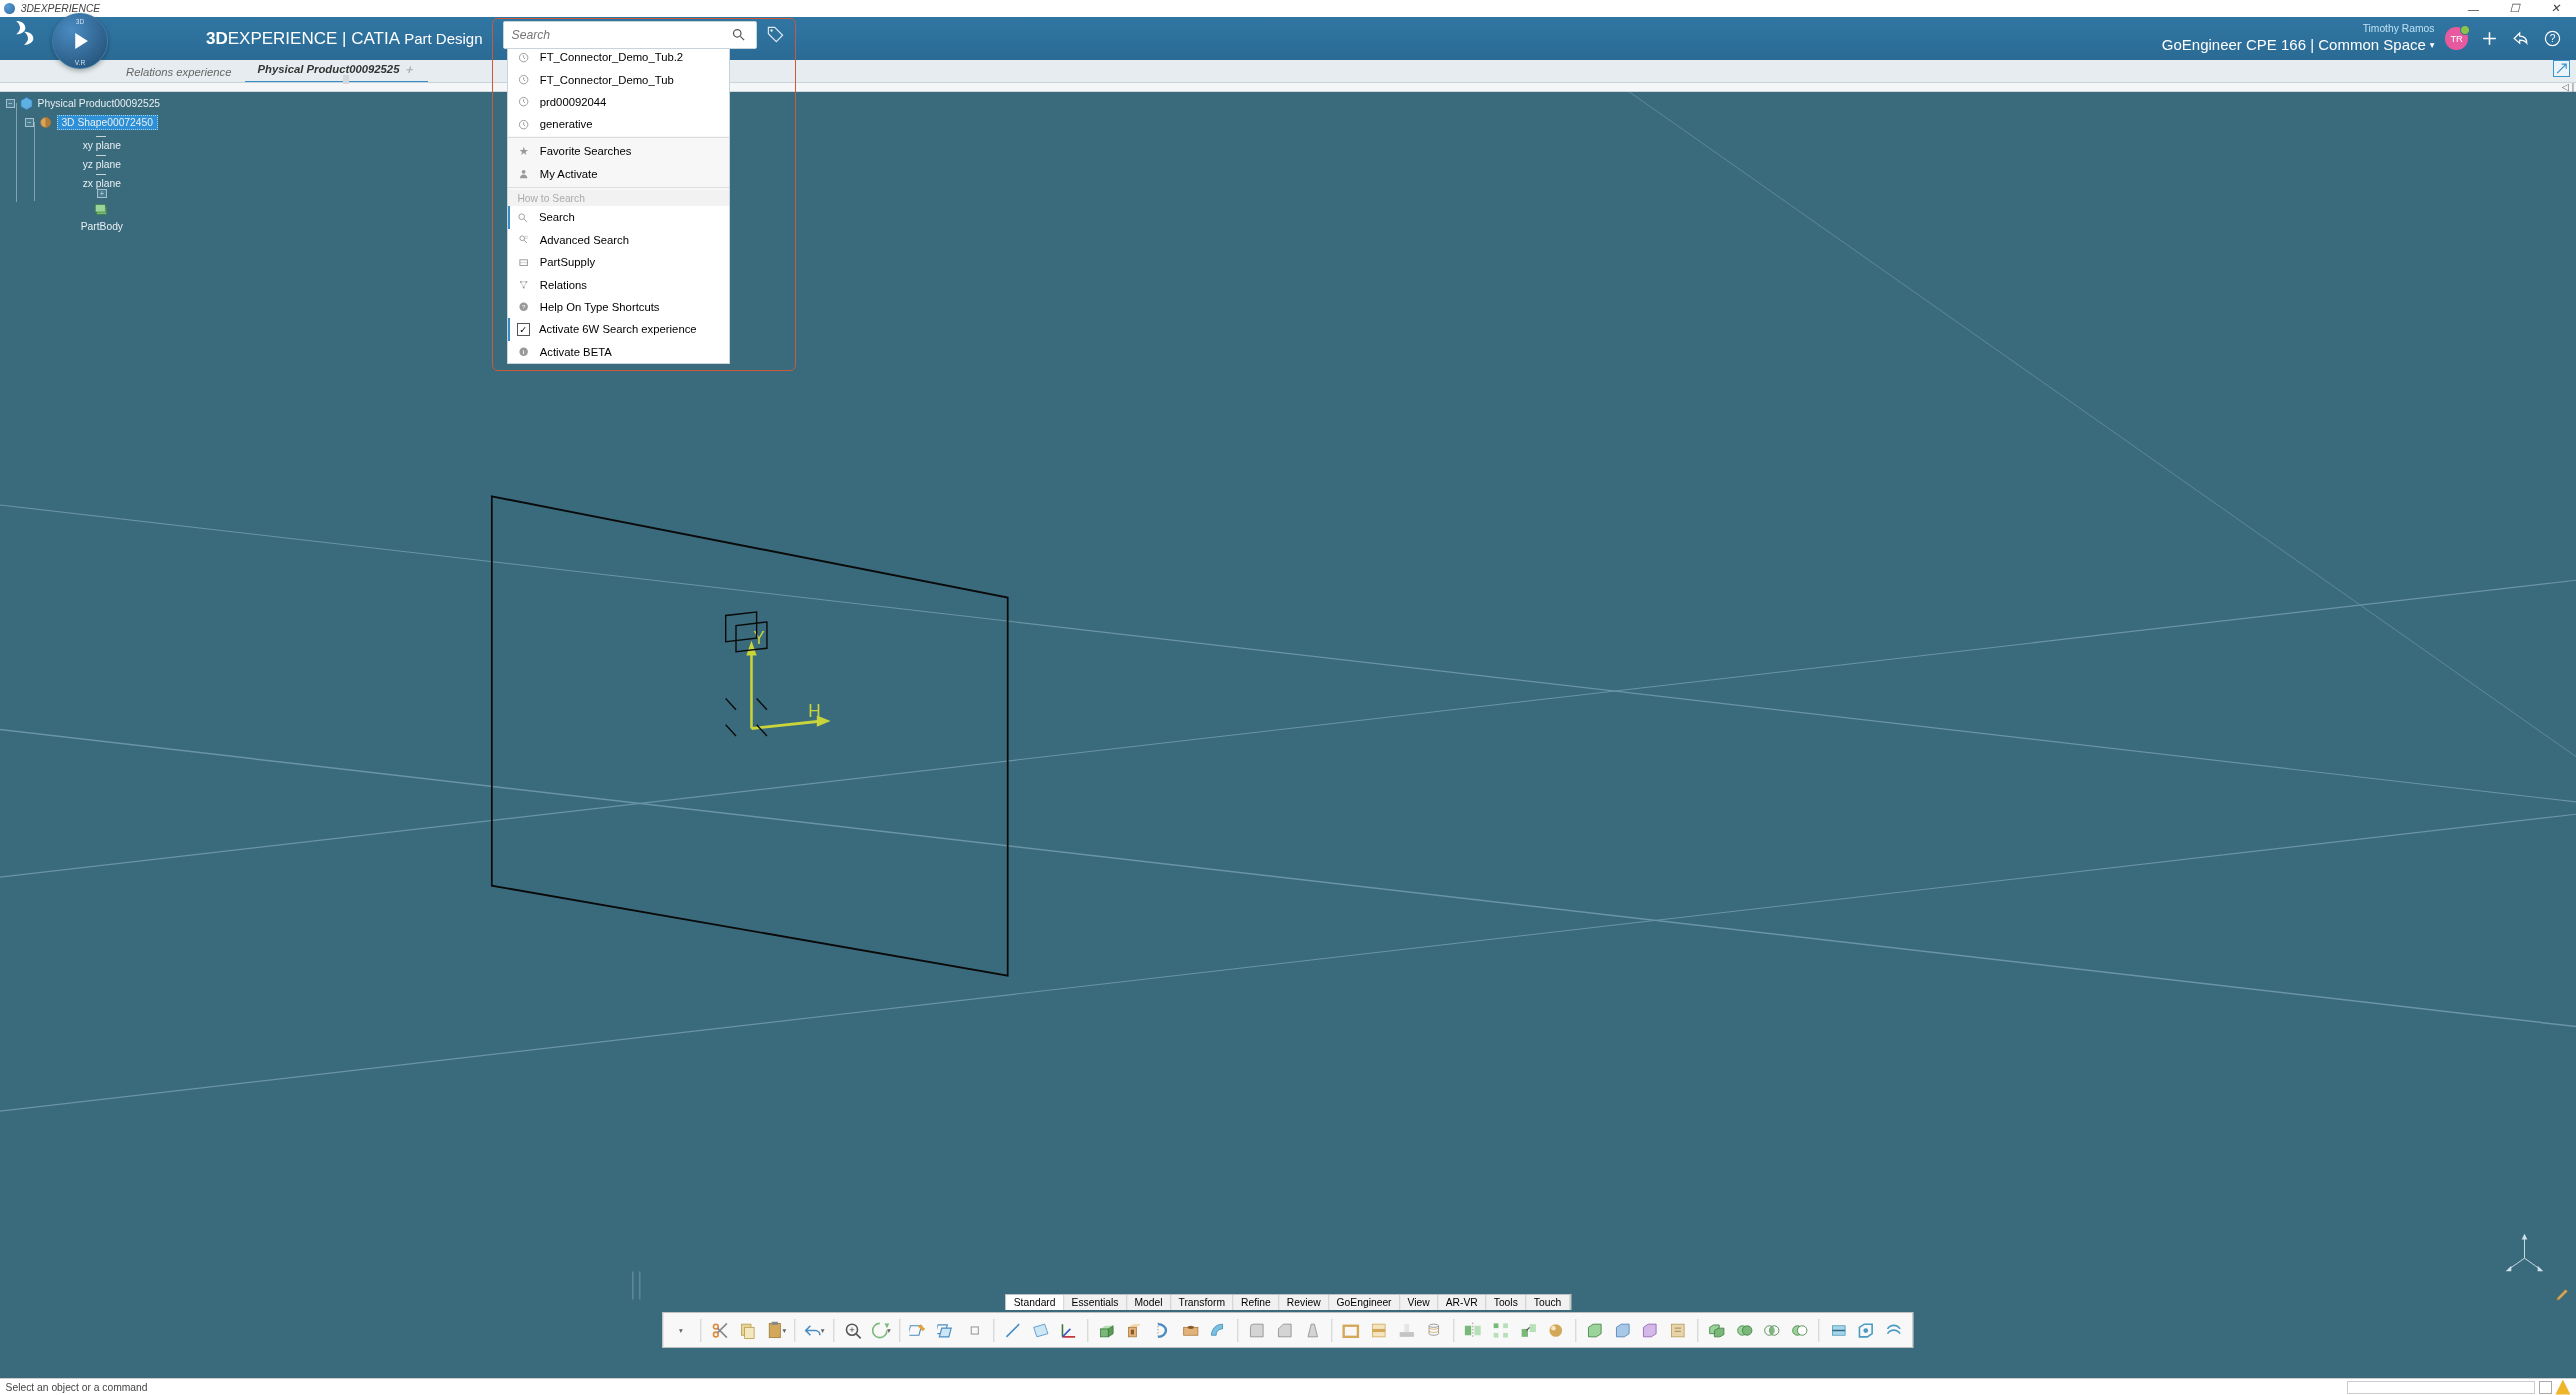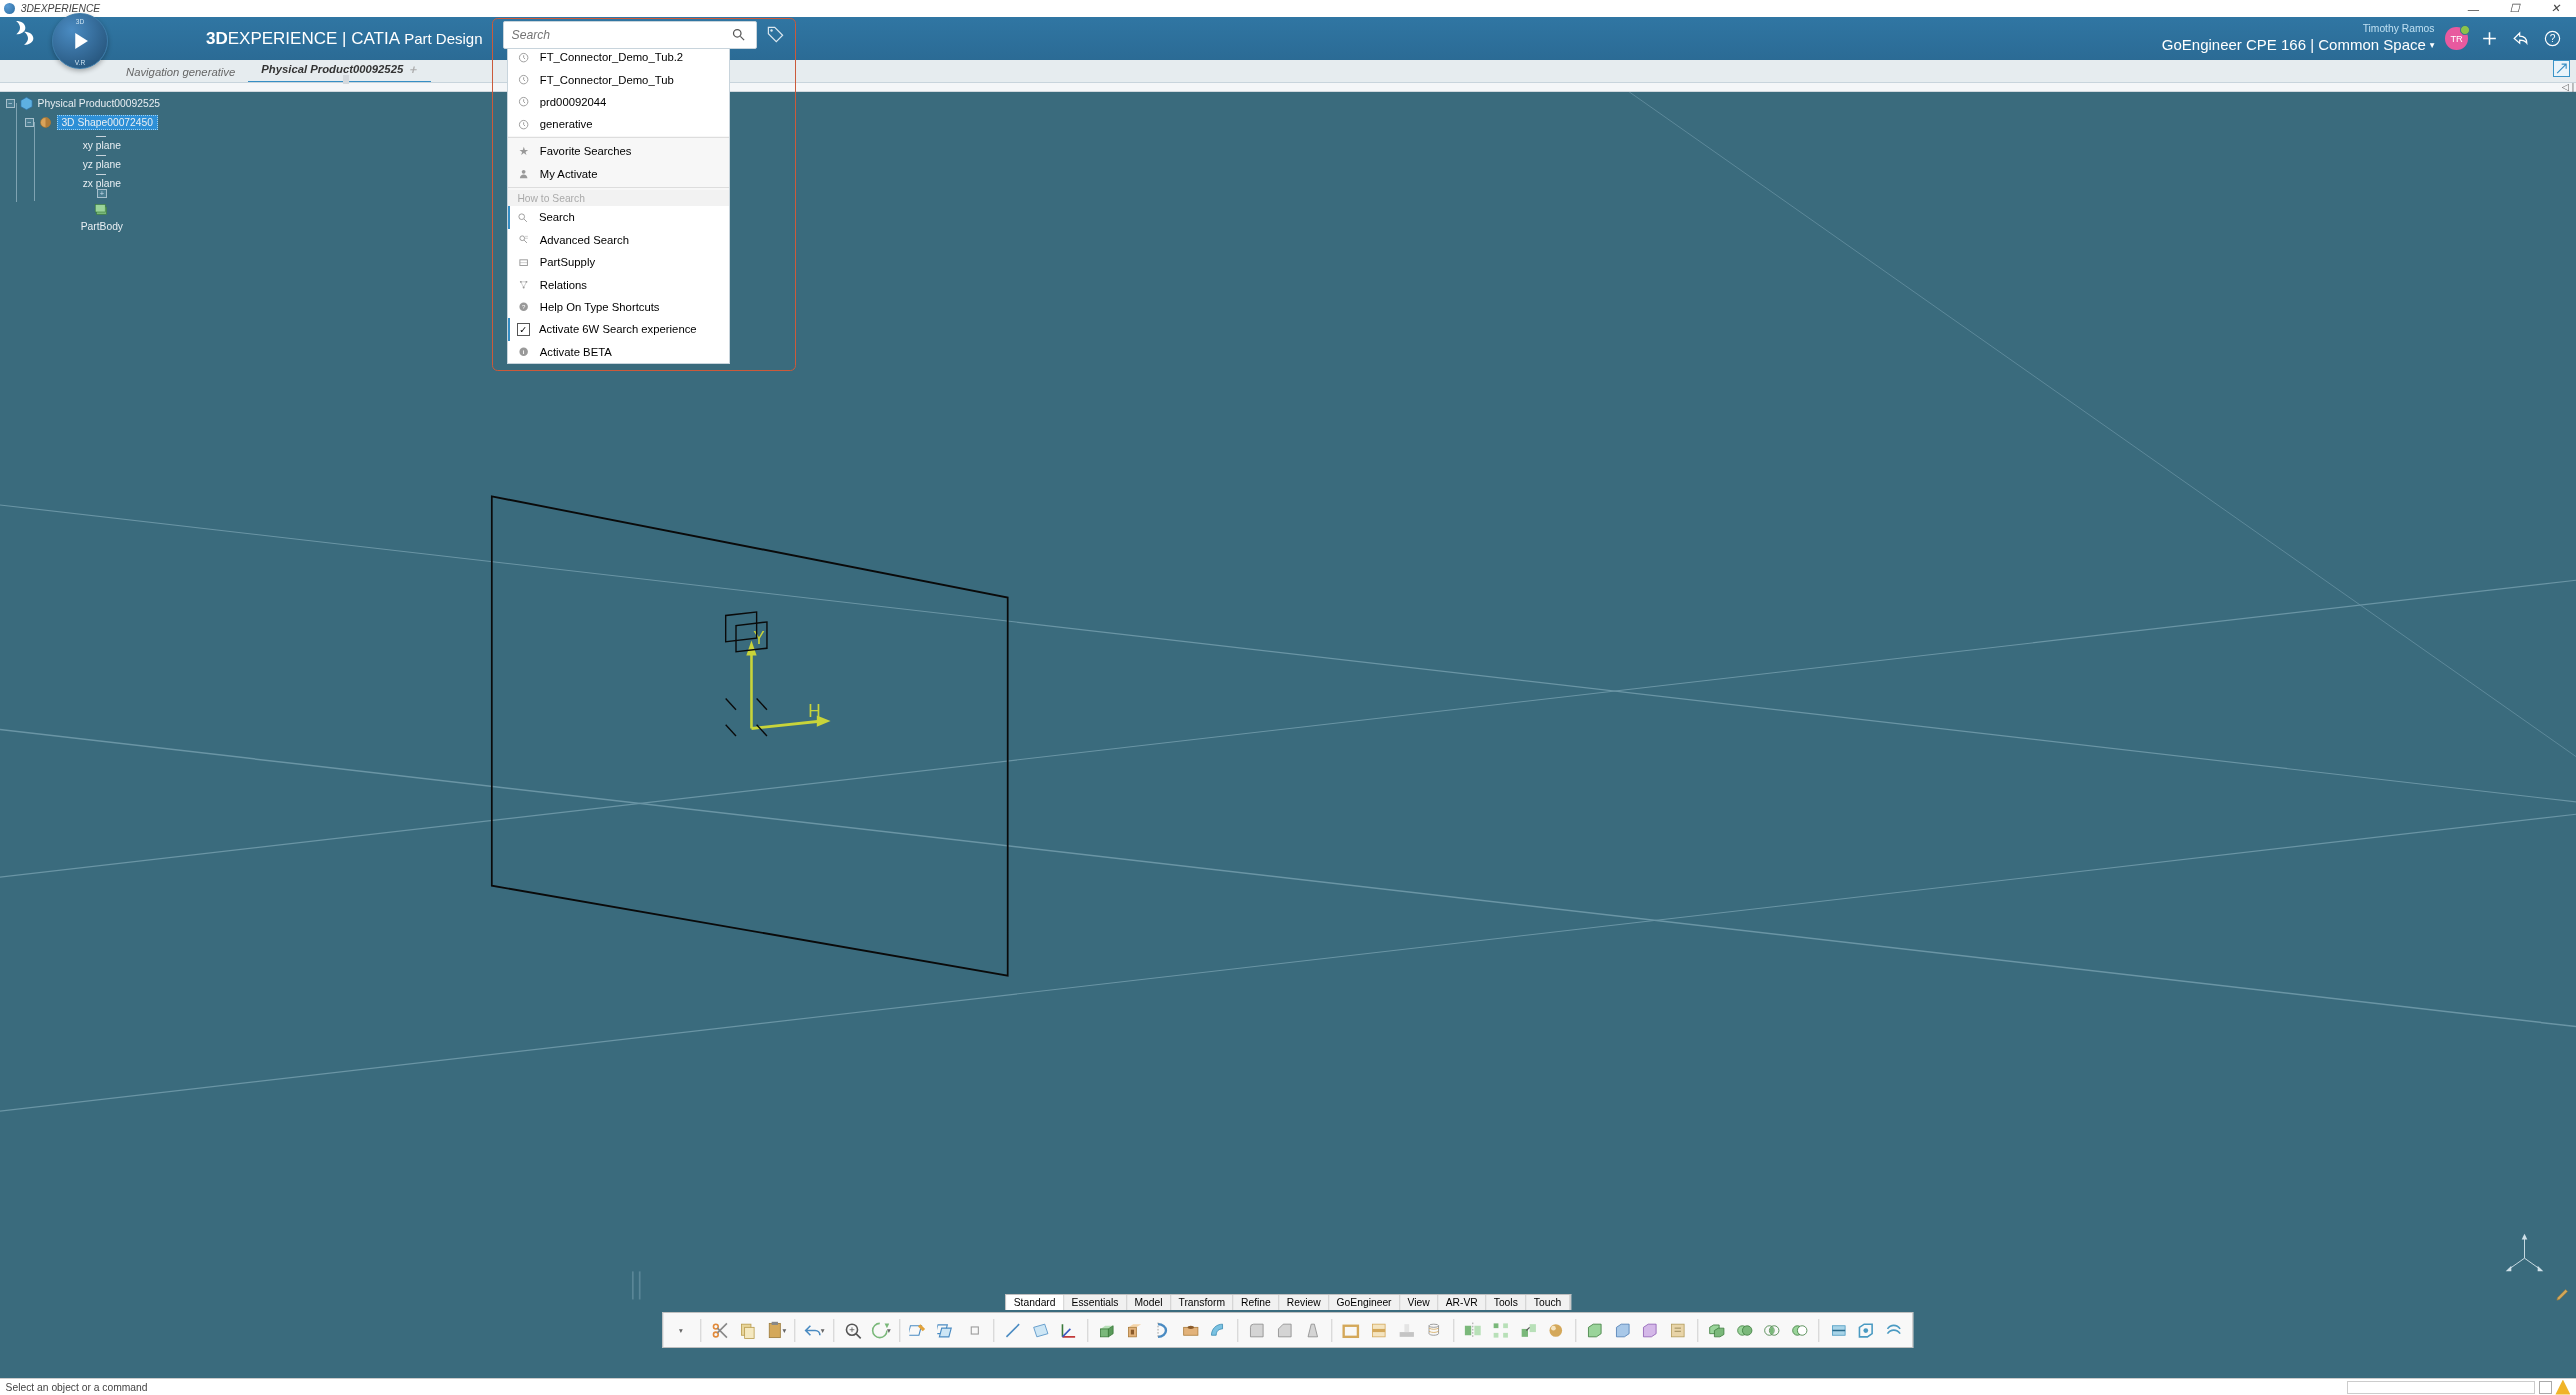--- a/index.html
+++ b/index.html
@@ -172,21 +172,21 @@
     <div class="top-icon">
         <svg width="19" height="19" viewBox="0 0 24 24">
           <circle cx="12" cy="12" r="9" fill="none" stroke="#fff" stroke-width="1.5"></circle>
           <text x="12" y="17" text-anchor="middle" fill="#fff" font-size="13">?</text>
         </svg>
       </div>
   </div>
 </div>
 
 <div class="tabsbar">
-  <div class="tab">Navigation generative</div>
+  <div class="tab">Relations experience</div>
   <div class="tab active"><span>Physical Product00092525</span><span class="tab-close">＋</span></div>
 </div>
 <div class="secbar">
   <span class="collapse">◁ |</span>
 </div>
 <div class="toggle-panel">
   <svg width="11.3" height="11.3" viewBox="0 0 10 10">
       <path d="M1 9L9 1M5 1h4v4" stroke="#368ec4" fill="none" stroke-width="1"></path>
     </svg>
 </div>

